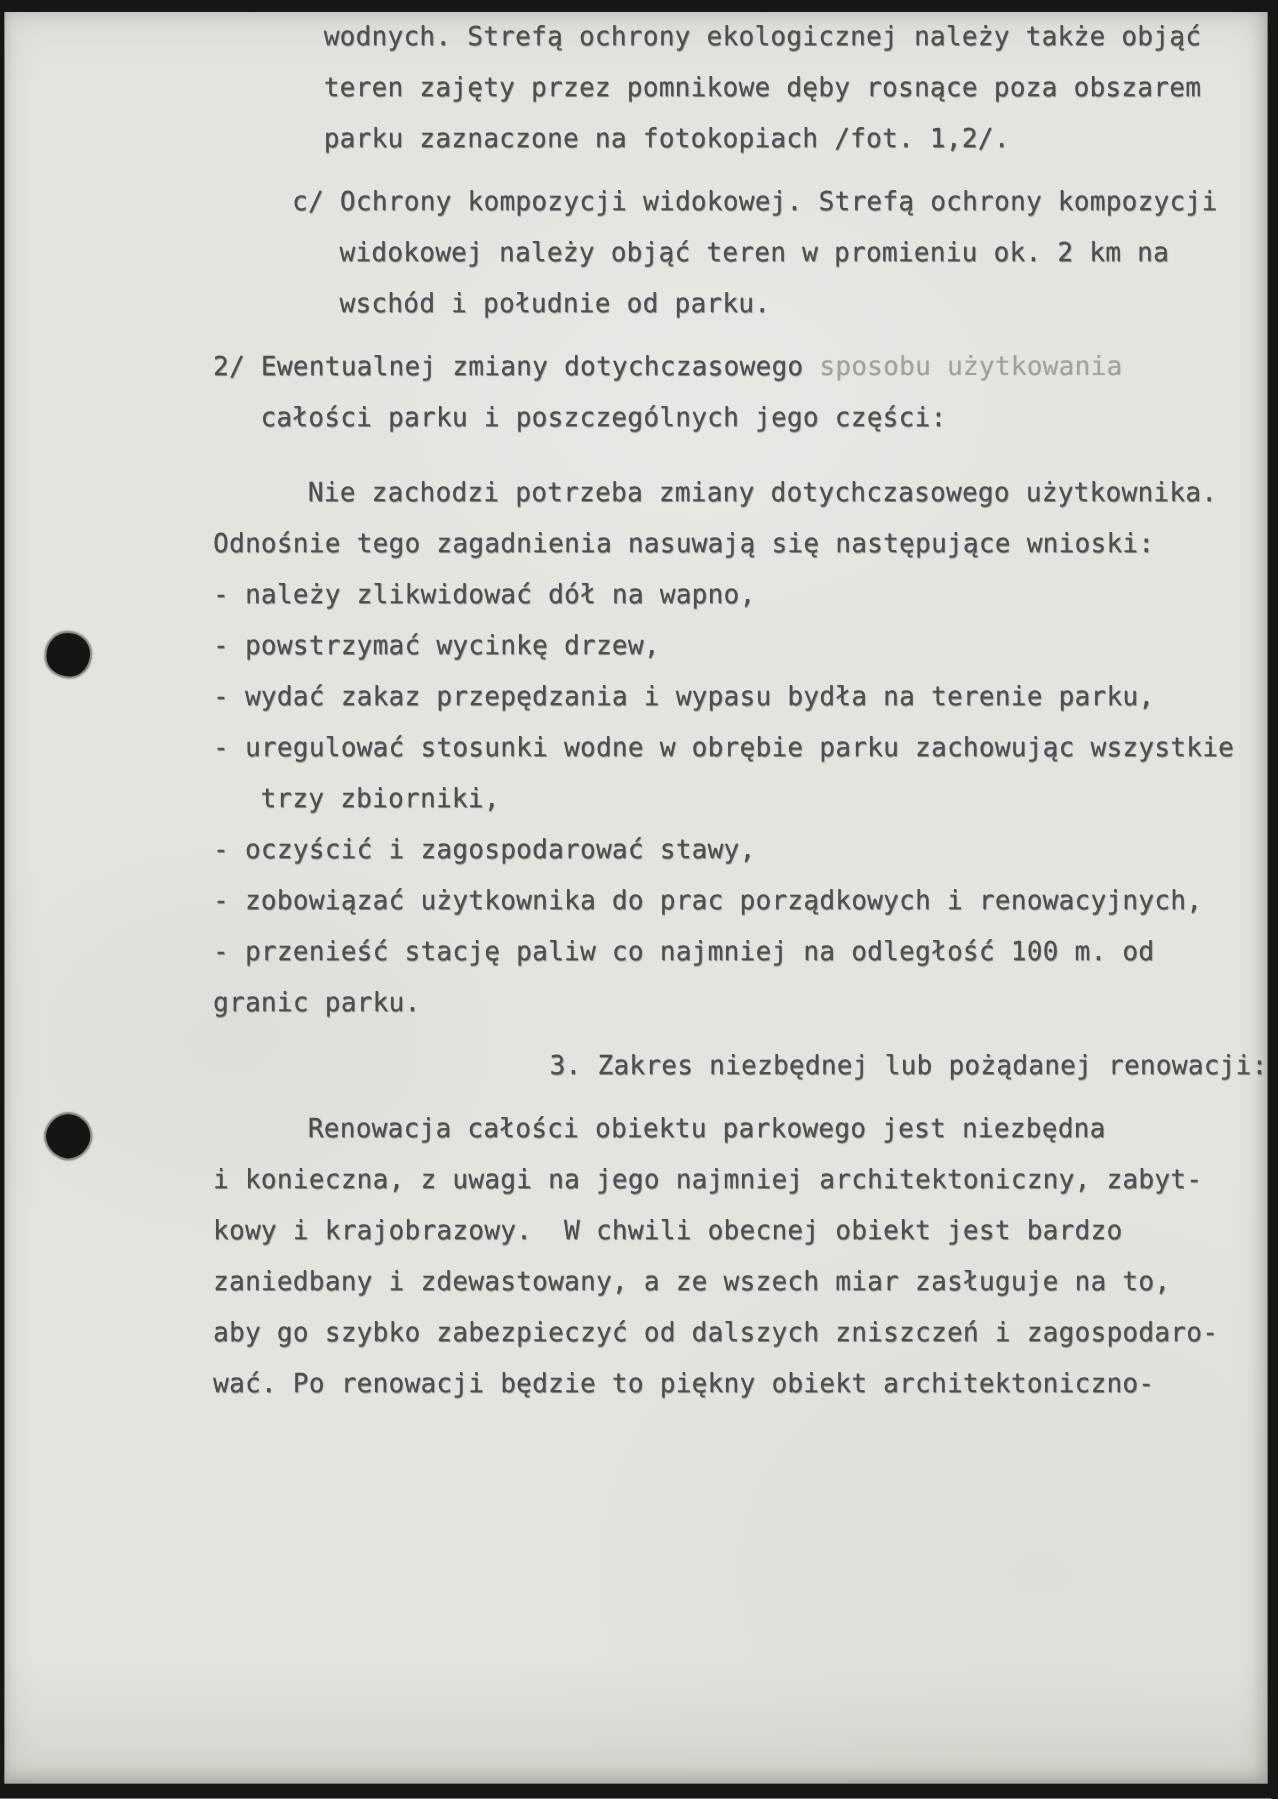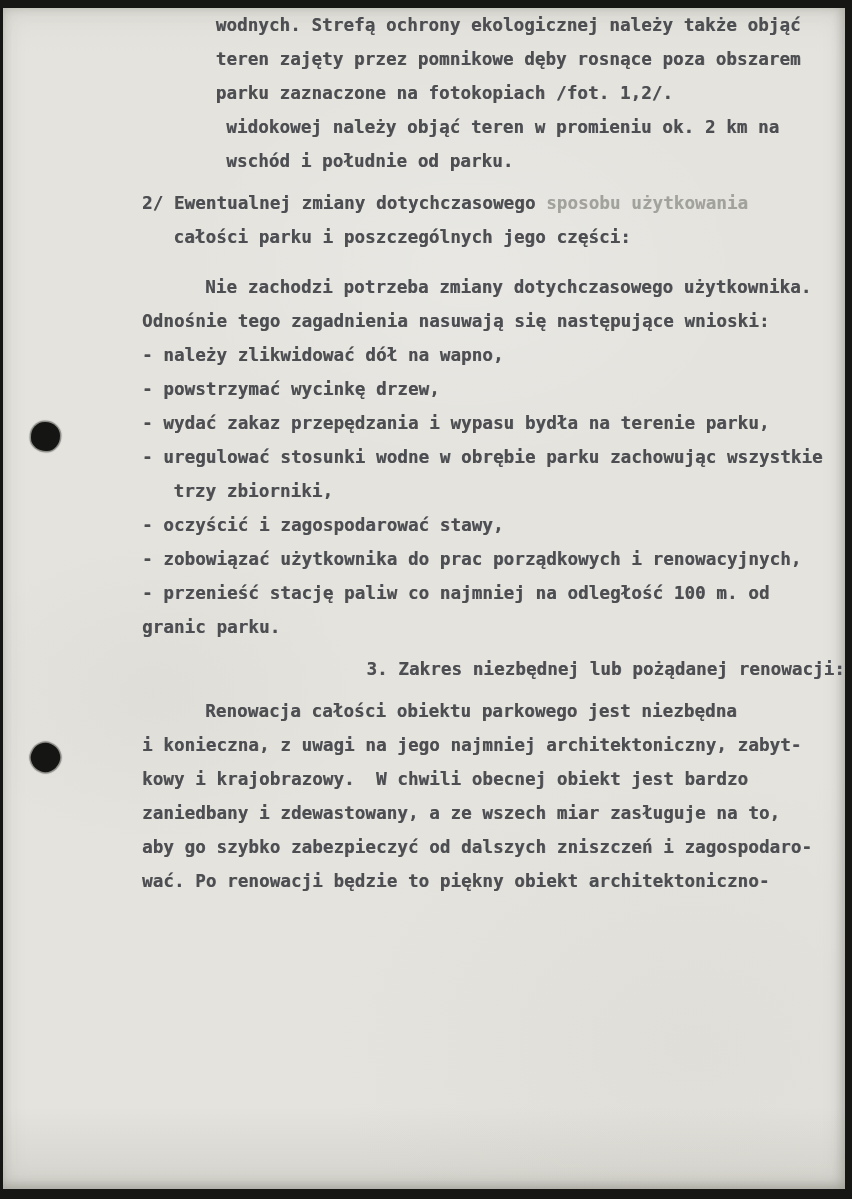--- a/index.html
+++ b/index.html
@@ -26,21 +26,20 @@
       inset 0 -5px 8px rgba(110,108,100,0.22);
   }
   .text-body { position: absolute; left: 0; top: 0; width: 100%; }
   .page-header, .line {
     white-space: pre;
     font-size: 17.5px;
     line-height: 34px;
     color: var(--ink, #4d4e52);
     text-shadow: 0.4px 0.4px 0.6px rgba(72,73,78,0.65);
     margin-left: 139px;
-    font-weight: bold;
   }
   .page-header { margin-top: 66px; padding-left: 22ch; }
   .line span { letter-spacing: 0.1px; }
   .line .faded {
     color: var(--faded, #a2a29d);
     text-shadow: 0.3px 0.3px 0.5px rgba(160,160,155,0.5);
   }
   .gap-paragraph { margin-top: 8px; }
   .gap-section  { margin-top: 16px; }
   .hole {
@@ -56,20 +55,21 @@
 </head>
 <body style="--paper: #e4e3de; --ink: #4d4e52; --faded: #a2a29d; --hole: #151513; background: rgb(22, 22, 20);">
 
 <div class="sheet">
   <div class="hole hole-top"></div>
   <div class="hole hole-bottom"></div>
   <div class="text-body" id="text-body">
       <div class="line" style="padding-left: 7ch;"><span>wodnych. Strefą ochrony ekologicznej należy także objąć</span></div>
       <div class="line" style="padding-left: 7ch;"><span>teren zajęty przez pomnikowe dęby rosnące poza obszarem</span></div>
       <div class="line" style="padding-left: 7ch;"><span>parku zaznaczone na fotokopiach /fot. 1,2/.</span></div>
+      <div class="line gap-paragraph" style="padding-left: 5ch;"><span>c/ Ochrony kompozycji widokowej. Strefą ochrony kompozycji</span></div>
       <div class="line" style="padding-left: 8ch;"><span>widokowej należy objąć teren w promieniu ok. 2 km na</span></div>
       <div class="line" style="padding-left: 8ch;"><span>wschód i południe od parku.</span></div>
       <div class="line gap-paragraph" style="padding-left: 0ch;"><span>2/ Ewentualnej zmiany dotychczasowego </span><span class="faded">sposobu użytkowania</span></div>
       <div class="line" style="padding-left: 3ch;"><span>całości parku i poszczególnych jego części:</span></div>
       <div class="line gap-section" style="padding-left: 6ch;"><span>Nie zachodzi potrzeba zmiany dotychczasowego użytkownika.</span></div>
       <div class="line" style="padding-left: 0ch;"><span>Odnośnie tego zagadnienia nasuwają się następujące wnioski:</span></div>
       <div class="line" style="padding-left: 0ch;"><span>- należy zlikwidować dół na wapno,</span></div>
       <div class="line" style="padding-left: 0ch;"><span>- powstrzymać wycinkę drzew,</span></div>
       <div class="line" style="padding-left: 0ch;"><span>- wydać zakaz przepędzania i wypasu bydła na terenie parku,</span></div>
       <div class="line" style="padding-left: 0ch;"><span>- uregulować stosunki wodne w obrębie parku zachowując wszystkie</span></div>

